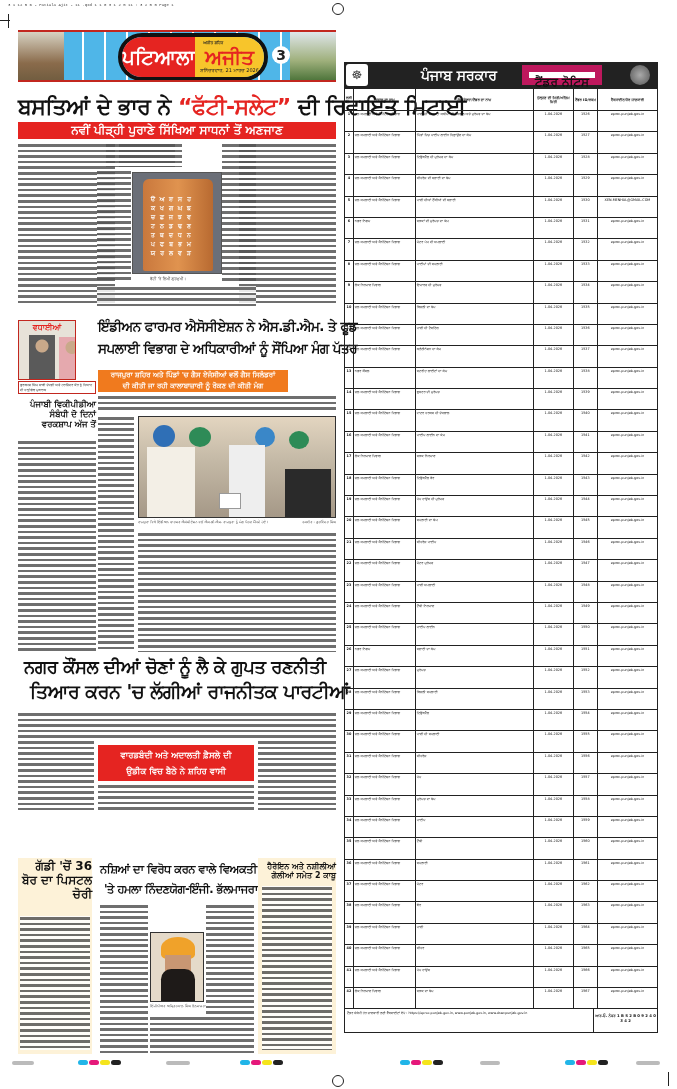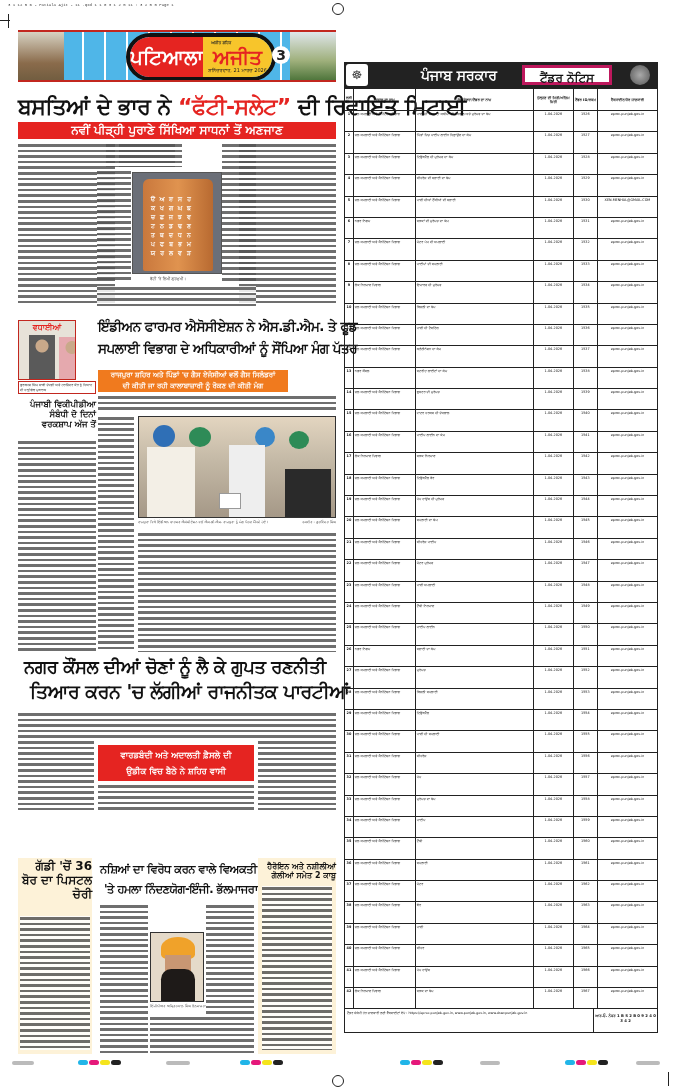--- a/index.html
+++ b/index.html
@@ -6,21 +6,21 @@
   body { width: 677px; height: 1089px; background: #fff; font-family: "DejaVu Sans", sans-serif; position: relative; overflow: hidden; color: #111; }
   .slug { position: absolute; left: 8px; top: 3px; font-size: 4px; color: #444; font-family: "Liberation Mono", monospace; }
   .crop { position: absolute; background: #222; }
   .reg { position: absolute; width: 12px; height: 12px; border: 1px solid #222; border-radius: 50%; }
 
   
   .mast { position: absolute; left: 18px; top: 30px; width: 318px; height: 52px; border-top: 2px solid #c2271f; border-bottom: 2px solid #c2271f; background: repeating-linear-gradient(90deg,#4fb6e8 0 20px,#fff 20px 22px); overflow: hidden; }
   .mast .photo { position: absolute; top: 0; width: 46px; height: 52px; background: linear-gradient(#d7d2c2,#8a6b4b 60%,#6c5a3e); }
   .mast .photo.l { left: 0; }
   .mast .photo.r { right: 0; background: linear-gradient(#dfe6ea,#9fb07c 55%,#3f6a2f); }
-  .mast .logo { position: absolute; left: 100px; top: 1px; width: 150px; height: 48px; border-radius: 24px; border: 4px solid #111; overflow: hidden; display: flex; margin-left: 8px; }
+  .mast .logo { position: absolute; left: 100px; top: 1px; width: 150px; height: 48px; border-radius: 24px; border: 4px solid #111; overflow: hidden; display: flex; }
   .mast .logo .red { flex: 1; background: #e52421; color: #fff; font-size: 20px; font-weight: bold; display: flex; align-items: center; justify-content: center; }
   .mast .logo .ylw { flex: 1; background: #f7c52b; color: #e52421; font-size: 20px; font-weight: bold; display: flex; flex-direction: column; align-items: center; justify-content: center; position: relative; }
   .mast .logo .ylw small { font-size: 4px; color: #222; position: absolute; top: 3px; left: 8px; }
   .mast .logo .ylw .date { font-size: 5px; color: #222; font-weight: normal; position: absolute; bottom: 3px; }
   .mast .pg { position: absolute; left: 254px; top: 14px; font-size: 14px; font-weight: bold; color: #222; background: #fff; border-radius: 50%; width: 18px; height: 18px; text-align: center; line-height: 18px; }
 
   .headline { position: absolute; font-weight: bold; color: #111; letter-spacing: -0.5px; white-space: nowrap; }
   .headline .red { color: #e52421; }
   .banner-red { position: absolute; background: #e52421; color: #fff; text-align: center; font-weight: bold; }
   .banner-orange { position: absolute; background: #f07a1e; color: #fff; text-align: center; font-weight: bold; }
@@ -34,21 +34,21 @@
   .caption { position: absolute; font-size: 4px; color: #222; }
 
   .boxed { position: absolute; background: #fdf2d8; }
   .small-head { position: absolute; font-weight: bold; color: #111; text-align: right; line-height: 1.15; }
 
   
   .tender { position: absolute; left: 344px; top: 62px; width: 314px; height: 980px; }
   .tender .hdr { height: 26px; background: #222; display: flex; align-items: center; position: relative; }
   .tender .hdr .emblem { width: 22px; height: 22px; margin-left: 2px; background: #fff; border-radius: 3px; display: flex; align-items: center; justify-content: center; font-size: 12px; color: #333; }
   .tender .hdr .gov { color: #fff; font-size: 14px; font-weight: bold; margin-left: 53px; }
-  .tender .hdr .notice { position: absolute; left: 178px; top: 3px; width: 90px; height: 20px; background: #fff; color: #111; font-size: 12px; font-weight: bold; text-align: center; line-height: 20px; border: 3px solid #be185d; }
+  .tender .hdr .notice { position: absolute; left: 178px; top: 3px; width: 80px; height: 20px; background: #fff; color: #111; font-size: 12px; font-weight: bold; text-align: center; line-height: 20px; border: 7px solid #be185d; }
   .tender .hdr .seal { position: absolute; right: 8px; top: 3px; width: 20px; height: 20px; border-radius: 50%; background: radial-gradient(#aaa,#555); }
   table.tt { width: 100%; border-collapse: collapse; font-size: 3.4px; }
   table.tt th, table.tt td { border: 0.8px solid #222; vertical-align: top; padding: 1px; }
   table.tt th { height: 22px; font-weight: bold; text-align: center; vertical-align: middle; font-size: 3.6px; }
   table.tt td { height: 21.4px; }
   table.tt td.n { width: 7px; text-align: center; font-weight: bold; }
   table.tt td.c2 { width: 62px; }
   table.tt td.c3 { width: 118px; }
   table.tt td.c4 { width: 40px; text-align: center; }
   table.tt td.c5 { width: 24px; text-align: center; }

